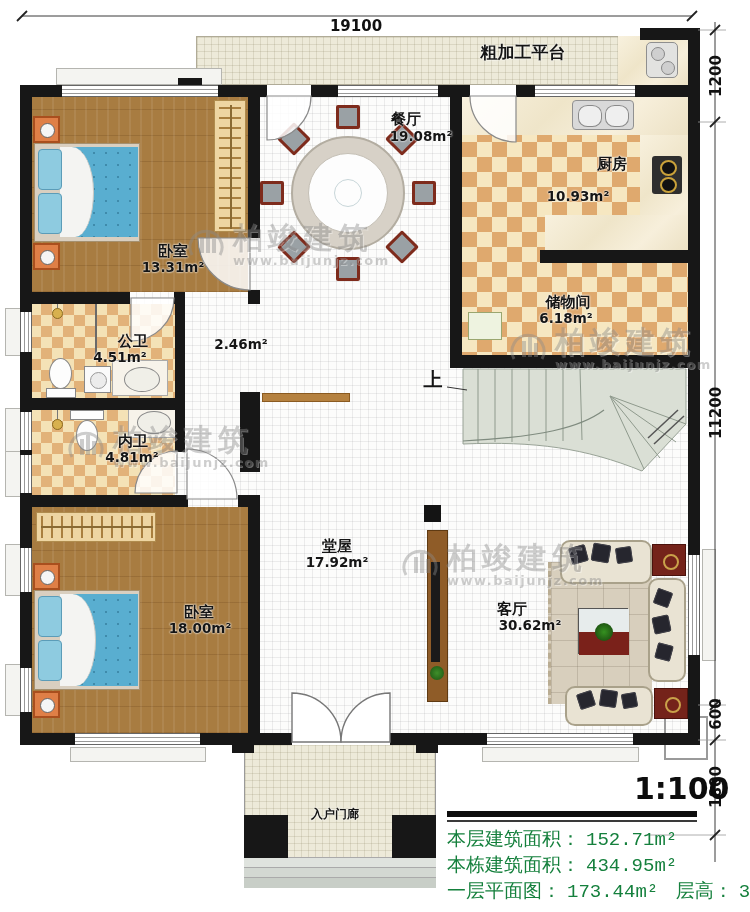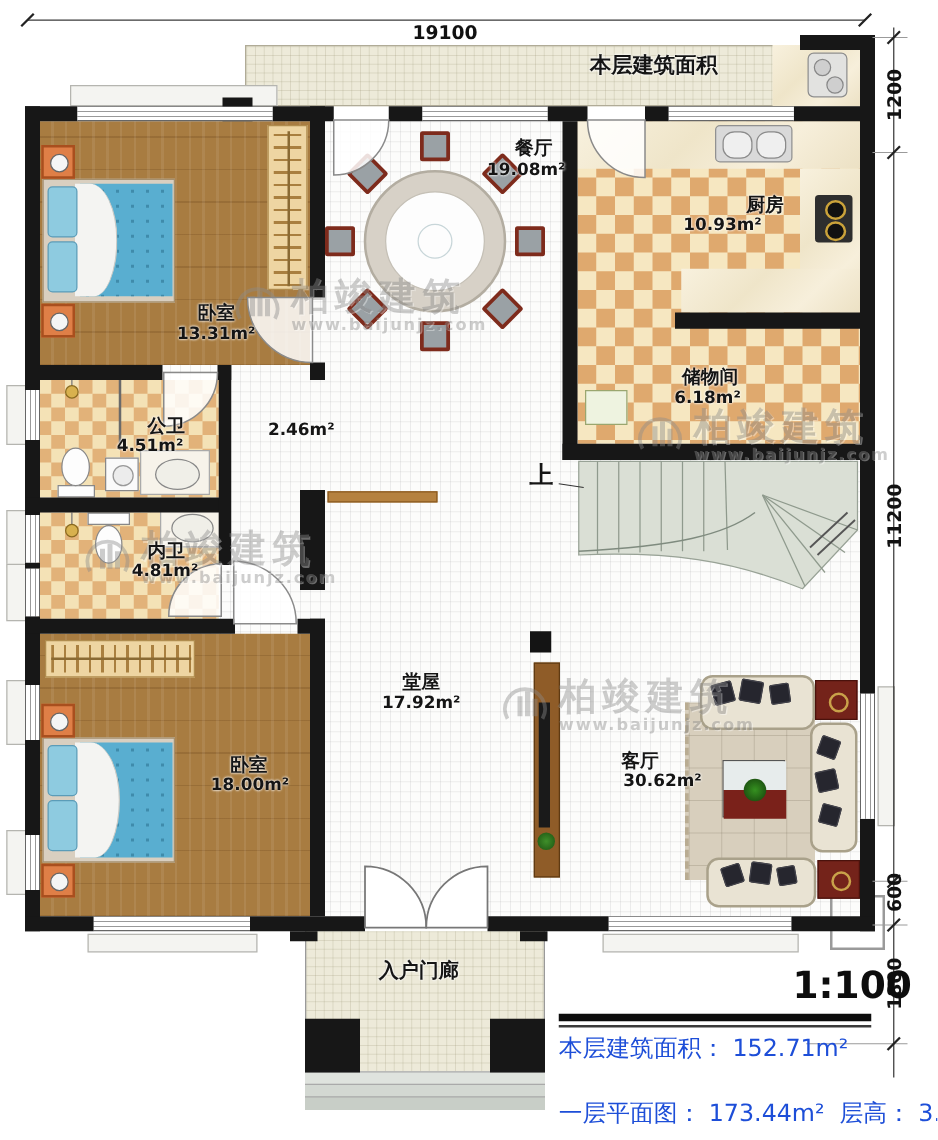--- a/index.html
+++ b/index.html
@@ -29,21 +29,21 @@
   
   .wm{position:absolute;display:flex;align-items:center;gap:7px;opacity:.42;z-index:20;color:#8b8b8b;text-shadow:1px 1px 0 rgba(255,255,255,.85);pointer-events:none;}
   .wm .tx{display:flex;flex-direction:column;line-height:1.05;}
   .wm .brand{font-size:30px;font-weight:bold;letter-spacing:5px;}
   .wm .url{font-size:13px;font-weight:bold;letter-spacing:1.5px;}
   
   .tt-main{position:absolute;left:447px;top:763px;font-size:40px;font-weight:bold;color:#0d0d0d;letter-spacing:1px;z-index:25;}
   .tt-scale{position:absolute;left:634px;top:771px;font-size:30px;font-weight:bold;color:#0d0d0d;z-index:25;}
   .tt-bar{position:absolute;left:447px;top:811px;width:250px;height:6px;background:#0d0d0d;z-index:25;}
   .tt-line{position:absolute;left:447px;top:820px;width:250px;height:2px;background:#3a3a3a;z-index:25;}
-  .tt-row{position:absolute;left:447px;font-size:19px;color:#1d4ed8;z-index:25;white-space:nowrap;}
+  .tt-row{position:absolute;left:447px;font-size:19px;color:#15803d;z-index:25;white-space:nowrap;font-family:Liberation Mono, monospace;}
   .tt-row .vl{margin-left:6px;}
   svg.ovl{position:absolute;left:0;top:0;z-index:10;pointer-events:none;}
 </style>
 </head>
 <body>
 
 <div id="canvas">
 
   <div class="abs gridw" style="left:32px;top:97px;width:656px;height:636px;z-index:1"></div>
 
@@ -337,53 +337,56 @@
         <rect x="14" y="12" width="4" height="16" fill="#8b8b8b"></rect>
         <rect x="20" y="8" width="4" height="20" fill="#8b8b8b"></rect>
         <rect x="26" y="14" width="4" height="14" fill="#8b8b8b"></rect>
       </svg>
     <div class="tx">
         <span class="brand">柏竣建筑</span>
         <span class="url">www.baijunjz.com</span>
       </div>
   </div>
 
-  <div class="lbl" style="left:523px;top:52px;font-size:17px">本层建筑面积</div>
-  <div class="lbl" style="left:427px;top:119px">餐厅</div>
+  <div class="lbl" style="left:523px;top:52px;font-size:17px">粗加工平台</div>
+  <div class="lbl" style="left:406px;top:119px">餐厅</div>
   <div class="lbl a" style="left:421px;top:136px">19.08m²</div>
   <div class="lbl" style="left:612px;top:164px">厨房</div>
-  <div class="lbl a" style="left:578px;top:180px">10.93m²</div>
+  <div class="lbl a" style="left:578px;top:196px">10.93m²</div>
   <div class="lbl" style="left:568px;top:302px">储物间</div>
   <div class="lbl a" style="left:566px;top:318px">6.18m²</div>
   <div class="lbl" style="left:173px;top:251px">卧室</div>
   <div class="lbl a" style="left:173px;top:267px">13.31m²</div>
   <div class="lbl" style="left:133px;top:341px">公卫</div>
   <div class="lbl a" style="left:120px;top:357px">4.51m²</div>
   <div class="lbl a" style="left:241px;top:344px">2.46m²</div>
   <div class="lbl" style="left:133px;top:441px">内卫</div>
   <div class="lbl a" style="left:132px;top:457px">4.81m²</div>
   <div class="lbl" style="left:199px;top:612px">卧室</div>
   <div class="lbl a" style="left:200px;top:628px">18.00m²</div>
   <div class="lbl" style="left:337px;top:546px">堂屋</div>
   <div class="lbl a" style="left:337px;top:562px">17.92m²</div>
   <div class="lbl" style="left:512px;top:609px">客厅</div>
   <div class="lbl a" style="left:530px;top:625px">30.62m²</div>
-  <div class="lbl" style="left:335px;top:777px;font-size:16px">入户门廊</div>
+  <div class="lbl" style="left:335px;top:814px;font-size:12px">入户门廊</div>
   <div class="lbl" style="left:433px;top:380px;font-size:19px">上</div>
 
   <div class="dim" style="left:356px;top:26px">19100</div>
   <div class="dim v" style="left:716px;top:76px">1200</div>
   <div class="dim v" style="left:716px;top:413px">11200</div>
   <div class="dim v" style="left:716px;top:714px">600</div>
   <div class="dim v" style="left:716px;top:787px">1800</div>
 
   <div class="tt-scale">1:100</div>
   <div class="tt-bar"></div>
   <div class="tt-line"></div>
   <div class="tt-row" style="top:826px">
     <span>本层建筑面积：</span><span class="vl">152.71m²</span>
   </div>
+  <div class="tt-row" style="top:852px">
+    <span>本栋建筑面积：</span><span class="vl">434.95m²</span>
+  </div>
   <div class="tt-row" style="top:878px">
     <span>一层平面图：</span><span class="vl">173.44m²</span>
     <span class="vl">层高：</span><span class="vl">3.9m</span>
   </div>
 
 </div>
 
 </body></html>

